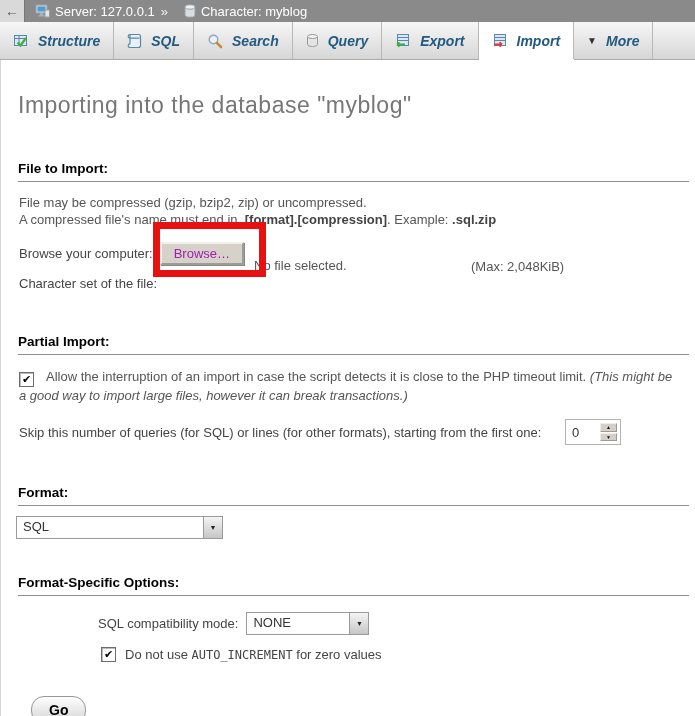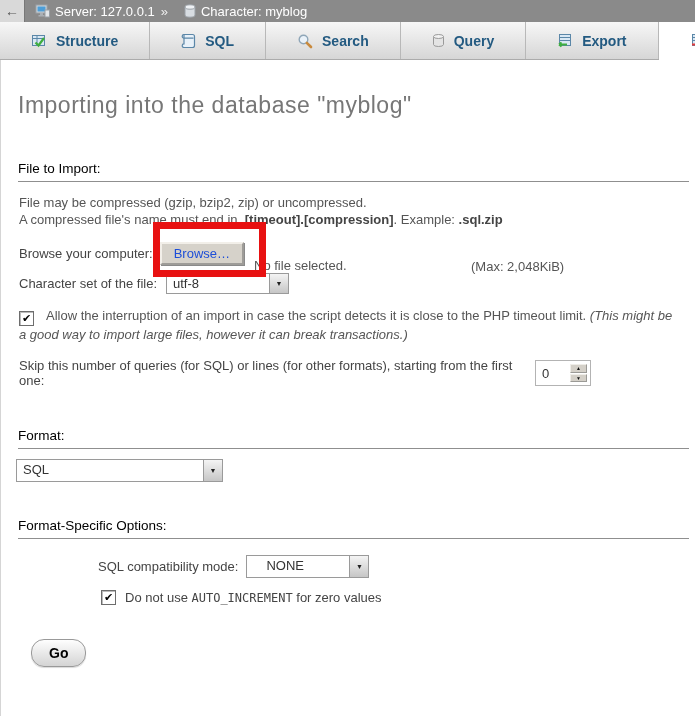--- a/index.html
+++ b/index.html
@@ -21,85 +21,85 @@
   }
   .topbar .crumb-icon{margin:0 5px 0 10px;display:inline-flex;}
   .topbar .sep{margin:0 6px;color:#eee;}
   
   .tabbar{
     height:37px;display:flex;align-items:stretch;
     background:linear-gradient(#f7f7f7,#d6d6d6);
     border-bottom:1px solid #ababab;
   }
   .tab{
-    display:flex;align-items:center;gap:9px;padding:0 31px;
+    display:flex;align-items:center;gap:9px;padding:0 13px;
     border-right:1px solid #b8b8b8;color:#235a81;font-weight:bold;
-    font-size:14px;cursor:pointer;white-space:nowrap;
+    font-size:14px;cursor:pointer;white-space:nowrap;font-style:italic;
   }
   .tab.active{
     background:#fff;box-shadow:0 1px 0 0 #fff;z-index:2;
   }
   .tab .caret{font-size:10px;color:#333;}
   
   .content{
     position:relative;background:#fff;border-left:1px solid #d5d5d5;
     height:657px;
   }
   h1.page-title{
     margin:0;padding:32px 0 0 17px;font-size:23px;font-weight:normal;
     color:#777;letter-spacing:.5px;
   }
   .sec-heading{
     margin:0 6px 0 17px;padding-bottom:5px;
-    font-weight:normal;color:#000;font-size:13.5px;
+    font-weight:bold;color:#000;font-size:13.5px;
     border-bottom:1px solid #8f8f8f;
   }
   .mt-filetoimport{margin-top:42px;}
   .mt-partial{margin-top:40px;}
   .mt-format{margin-top:40px;}
   .mt-formatspec{margin-top:36px;}
   .para{margin:12px 12px 0 18px;line-height:17px;color:#555;}
   .bold{font-weight:bold;color:#444;}
   .row{display:flex;align-items:center;margin-left:18px;position:relative;}
   .browse-row{margin-top:13px;height:24px;}
   .charset-row{margin-top:7px;height:22px;}
   .max-note{position:absolute;left:452px;top:18px;color:#555;}
   .nofile{margin-left:10px;color:#555;margin-top:24px;}
   
   .win-button{
     margin-left:7px;background:#d6d2ca;border:2px outset #f2efe9;
-    padding:2px 12px;font-size:13px;color:#1d4ed8;
+    padding:2px 12px;font-size:13px;color:#a21caf;
     font-family:"Liberation Sans",sans-serif;cursor:pointer;
     box-shadow:1px 1px 0 #8a8a8a;
   }
   
   .win-select{
     display:inline-flex;align-items:stretch;border:1px solid #9a9a9a;
     background:#fff;height:21px;box-sizing:border-box;cursor:pointer;
   }
   .sel-val{padding:2px 6px;font-size:13px;color:#333;flex:1;overflow:hidden;white-space:nowrap;}
   .sel-btn{
     width:18px;background:linear-gradient(#f4f4f4,#c6c6c6);
     border-left:1px solid #9a9a9a;display:flex;align-items:center;
     justify-content:center;font-size:7px;color:#222;
   }
   .charset-select{margin-left:9px;width:123px;}
   .format-select{margin:10px 0 0 15px;width:207px;height:23px;}
-  .compat-select{margin-left:8px;width:123px;height:23px;padding-left:13px;}
+  .compat-select{margin-left:8px;width:123px;height:23px;}
   
   .checkbox{
     display:inline-block;width:13px;height:13px;background:#fff;
     border:1px solid #6d6d6d;box-shadow:inset 1px 1px 0 #bbb;
     font-size:11px;line-height:12px;text-align:center;color:#000;
     cursor:pointer;flex:none;
   }
   .allow-para{margin:13px 14px 0 18px;line-height:18px;color:#555;}
   .allow-para .checkbox{vertical-align:-2px;margin-right:12px;}
   .italic{font-style:italic;}
-  .skip-row{margin-top:14px;padding-right:104px;justify-content:space-between;}
+  .skip-row{margin-top:14px;padding-right:74px;justify-content:space-between;}
   
   .spinbox{
     display:inline-flex;border:1px solid #b3b3b3;background:#fff;
     padding:3px;align-items:stretch;height:26px;box-sizing:border-box;
   }
   .spin-val{width:28px;font-size:13px;color:#333;display:flex;align-items:center;padding-left:3px;}
   .spin-btns{width:17px;display:flex;flex-direction:column;gap:1px;}
   .spin-btn{
     flex:1;background:#d4d0c8;border:1px outset #efede8;
     display:flex;align-items:center;justify-content:center;
@@ -220,39 +220,36 @@
 
 <div class="content">
 
   <h1 class="page-title">Importing into the database "myblog"</h1>
 
   
   <div class="sec-heading mt-filetoimport">File to Import:</div>
 
   <div class="para">
     <span>File may be compressed (gzip, bzip2, zip) or uncompressed.</span><br>
-    <span>A compressed file's name must end in </span><span class="bold">.[timeout].[compression]</span><span>. Example: </span><span class="bold">.sql.zip</span>
+    <span>A compressed file's name must end in </span><span class="bold">.[format].[compression]</span><span>. Example: </span><span class="bold">.sql.zip</span>
   </div>
 
   <div class="row browse-row">
     <span>Browse your computer:</span>
     <button class="win-button">Browse…</button>
     <span class="nofile">No file selected.</span>
     <span class="max-note">(Max: 2,048KiB)</span>
   </div>
 
   <div class="row charset-row">
     <span>Character set of the file:</span>
-    <div class="win-select charset-select">
-      <span class="sel-val">utf-8</span>
-      <span class="sel-btn">▼</span>
-    </div>
-  </div>
-
-  
+  </div>
+
+  
+  <div class="sec-heading mt-partial">Partial Import:</div>
 
   <div class="allow-para">
     <span class="checkbox">✔</span><span>Allow the interruption of an import in case the script detects it is close to the PHP timeout limit. </span><span class="italic">(This might be a good way to import large files, however it can break transactions.)</span>
   </div>
 
   <div class="row skip-row">
     <span>Skip this number of queries (for SQL) or lines (for other formats), starting from the first one:</span>
     <div class="spinbox">
       <span class="spin-val">0</span>
       <span class="spin-btns">

